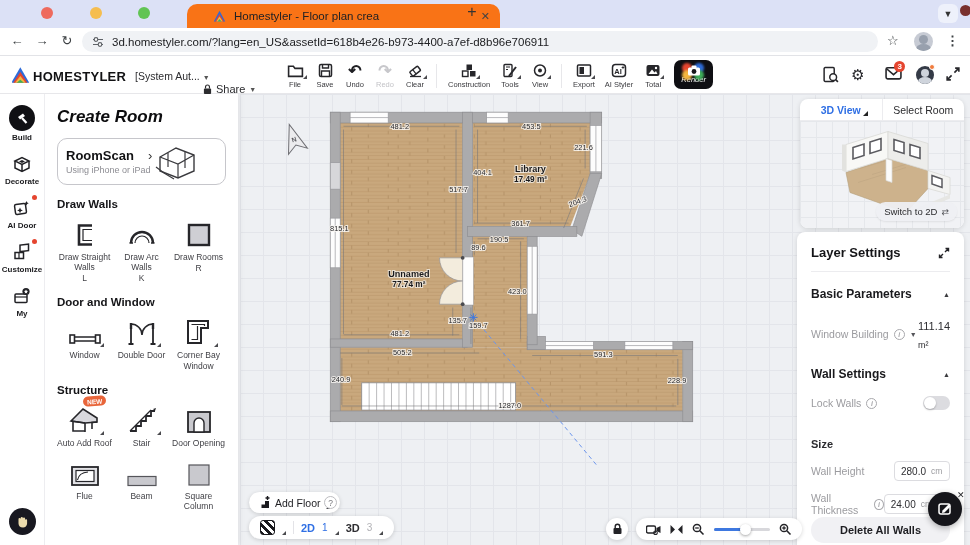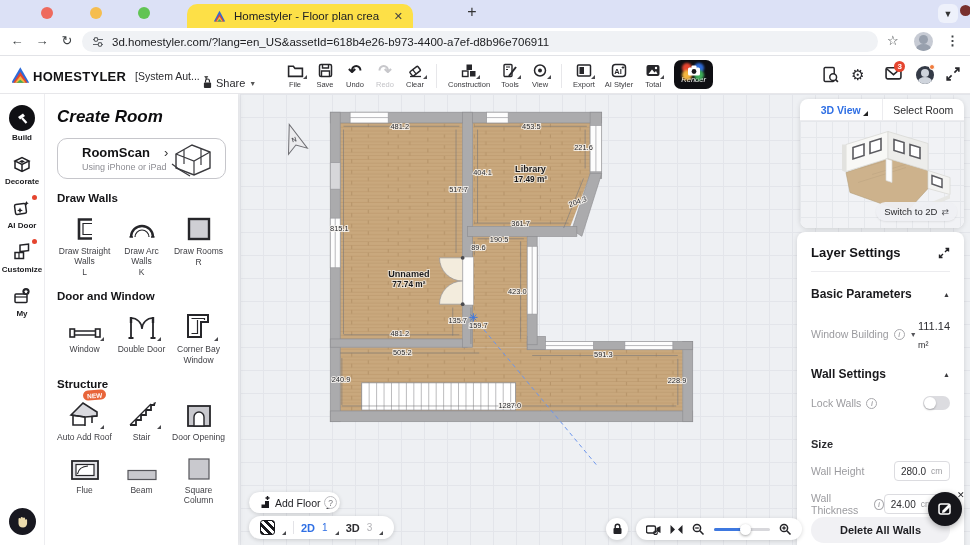--- a/index.html
+++ b/index.html
@@ -2,39 +2,39 @@
 <html><head>
 <meta charset="utf-8">
 <style>
   *{box-sizing:border-box;margin:0;padding:0}
   html,body{width:970px;height:545px;overflow:hidden}
   body{position:relative;font-family:"Liberation Sans",sans-serif;background:#eff0f3;-webkit-font-smoothing:antialiased}
   svg{display:block}
   
   .tabstrip{position:absolute;top:0;left:0;right:0;height:28px;background:#dce1f6}
   .tl{position:absolute;top:7px;width:12px;height:12px;border-radius:50%}
-  .tab{position:absolute;left:187px;top:4px;width:226px;height:24px;background:#fde047;border-radius:10px 10px 0 0;display:flex;align-items:center;padding:0 8px 0 26px;gap:8px}
+  .tab{position:absolute;left:187px;top:4px;width:313px;height:24px;background:#f97316;border-radius:10px 10px 0 0;display:flex;align-items:center;padding:0 8px 0 26px;gap:8px}
   .tab-title{flex:1;font-size:11.5px;color:#202124;white-space:nowrap;overflow:hidden}
   .tab-x{font-size:11px;color:#444;padding:0 2px}
   .newtab{position:absolute;left:462px;top:3px;font-size:16px;color:#333;width:20px;text-align:center}
   .tabchev{position:absolute;left:938px;top:4px;width:20px;height:19px;border-radius:6px;background:#eef1fb;color:#333;font-size:9px;display:flex;align-items:center;justify-content:center}
   .recdot{position:absolute;left:960px;top:5px;width:11px;height:11px;border-radius:50%;background:#78302e}
   .urlrow{position:absolute;top:28px;left:0;right:0;height:28px;background:#fff;border-bottom:1px solid #e2e3e7}
   .navic{position:absolute;top:5px;font-size:13px;color:#3c4043;width:18px;text-align:center}
   .urlpill{position:absolute;left:82px;right:92px;top:3px;height:21px;background:#f0f2f5;border-radius:11px;display:flex;align-items:center;padding:0 10px;gap:8px}
   .urltext{font-size:11.5px;color:#202124;white-space:nowrap;overflow:hidden}
   .ric{position:absolute;top:5px;color:#3c4043;font-size:13px}
   .avatarb{position:absolute;left:914px;top:4px;width:19px;height:19px;border-radius:50%;background:#c7cbd4;overflow:hidden}
   .avatarb:after{content:"";position:absolute;left:5px;top:3px;width:9px;height:9px;border-radius:50%;background:#98a0ad}
   .avatarb:before{content:"";position:absolute;left:2px;top:12px;width:15px;height:10px;border-radius:50%;background:#98a0ad}
   
   .apptb{position:absolute;top:56px;left:0;right:0;height:38px;background:#fff;border-bottom:1px solid #e7e7ea;z-index:5}
   .brand{position:absolute;left:33px;top:13px;font-size:13px;font-weight:bold;color:#121214;letter-spacing:.3px}
   .tmpl{position:absolute;left:135px;top:14px;font-size:10.5px;color:#2c2c2f;white-space:nowrap}
-  .sharew{position:absolute;left:203px;top:21px;display:flex;align-items:center;gap:4px;font-size:11px;color:#2c2c2f}
+  .sharew{position:absolute;left:203px;top:27px;display:flex;align-items:center;gap:4px;font-size:11px;color:#2c2c2f}
   .chv{font-size:7px;color:#555}
   .tbcenter{position:absolute;left:281px;top:3px;display:flex;align-items:flex-start;gap:2px}
   .tbi{display:flex;flex-direction:column;align-items:center;padding:2px 4px 0;min-width:28px;position:relative}
   .tbi .ig{height:18px;display:flex;align-items:center;justify-content:center;position:relative}
   .tbi .lb{font-size:7.5px;color:#3a3a3e;margin-top:1px;white-space:nowrap}
   .tbi.dis .lb{color:#c3c3c7}
   .cornr{position:absolute;right:-3px;bottom:0;width:0;height:0;border-left:4px solid transparent;border-bottom:4px solid #4a4a4e}
   .tbsep{width:1px;height:24px;background:#e7e7ea;margin:5px 5px 0}
   .renderbtn{width:39px;height:29px;margin:1px 0 0 5px;background:#0f0f13;border-radius:7px;display:flex;flex-direction:column;align-items:center;justify-content:center;position:relative;overflow:hidden}
   .renderbtn .txt{font-size:7.5px;color:#fff;font-style:italic;margin-top:-1px}
@@ -48,21 +48,21 @@
   
   .rail{position:absolute;top:94px;left:0;width:45px;bottom:0;background:#fff;border-right:1px solid #ededf0;z-index:4}
   .ritem{display:flex;flex-direction:column;align-items:center;margin-top:11px;position:relative}
   .ritem .rlb{font-size:8px;font-weight:bold;color:#1c1c1f;margin-top:2px}
   .buildc{width:26px;height:26px;border-radius:50%;background:#101014;display:flex;align-items:center;justify-content:center}
   .reddot{position:absolute;top:-2px;right:7px;width:5px;height:5px;border-radius:50%;background:#e5452f}
   .handlogo{position:absolute;bottom:10px;left:9px;width:27px;height:27px;border-radius:50%;background:#181820;display:flex;align-items:center;justify-content:center}
   
   .cpanel{position:absolute;top:94px;left:43px;width:195px;bottom:0;background:#fff;box-shadow:2px 0 6px rgba(0,0,0,.06);padding:13px 12px 0 14px;z-index:3}
   .ctitle{font-size:17px;font-weight:bold;font-style:italic;color:#0c0c0e}
-  .roomscan{margin-top:11px;border:1.5px solid #c6c6cb;border-radius:10px;height:41px;display:flex;align-items:center;padding:0 4px 0 24px;background:#fff}
+  .roomscan{margin-top:11px;border:1.5px solid #c6c6cb;border-radius:10px;height:47px;display:flex;align-items:center;padding:0 4px 0 8px;background:#fff}
   .rs-txt .t1{font-size:13px;font-weight:bold;color:#121214;display:flex;align-items:center;gap:14px}
   .rs-txt .t2{font-size:9px;color:#8d8d93;margin-top:2px}
   .sectitle{font-size:11.5px;font-weight:bold;color:#141417;margin:13px 0 7px}
   .tgrid{display:grid;grid-template-columns:1fr 1fr 1fr;column-gap:2px;row-gap:8px;text-align:center}
   .tool{position:relative}
   .ticon{height:32px;display:flex;align-items:flex-end;justify-content:center;position:relative}
   .tlabel{font-size:8.5px;color:#414146;line-height:1.2;margin-top:3px}
   .tkey{font-size:8.5px;color:#414146;margin-top:1px}
   .tc{position:absolute;width:0;height:0;border-left:4px solid transparent;border-bottom:4px solid #4a4a4e;right:8px;bottom:0}
   .newb{position:absolute;top:-7px;right:6px;background:#e8653a;color:#fff;font-size:6.5px;font-weight:bold;padding:1.5px 4px;border-radius:5px;transform:rotate(-4deg)}

